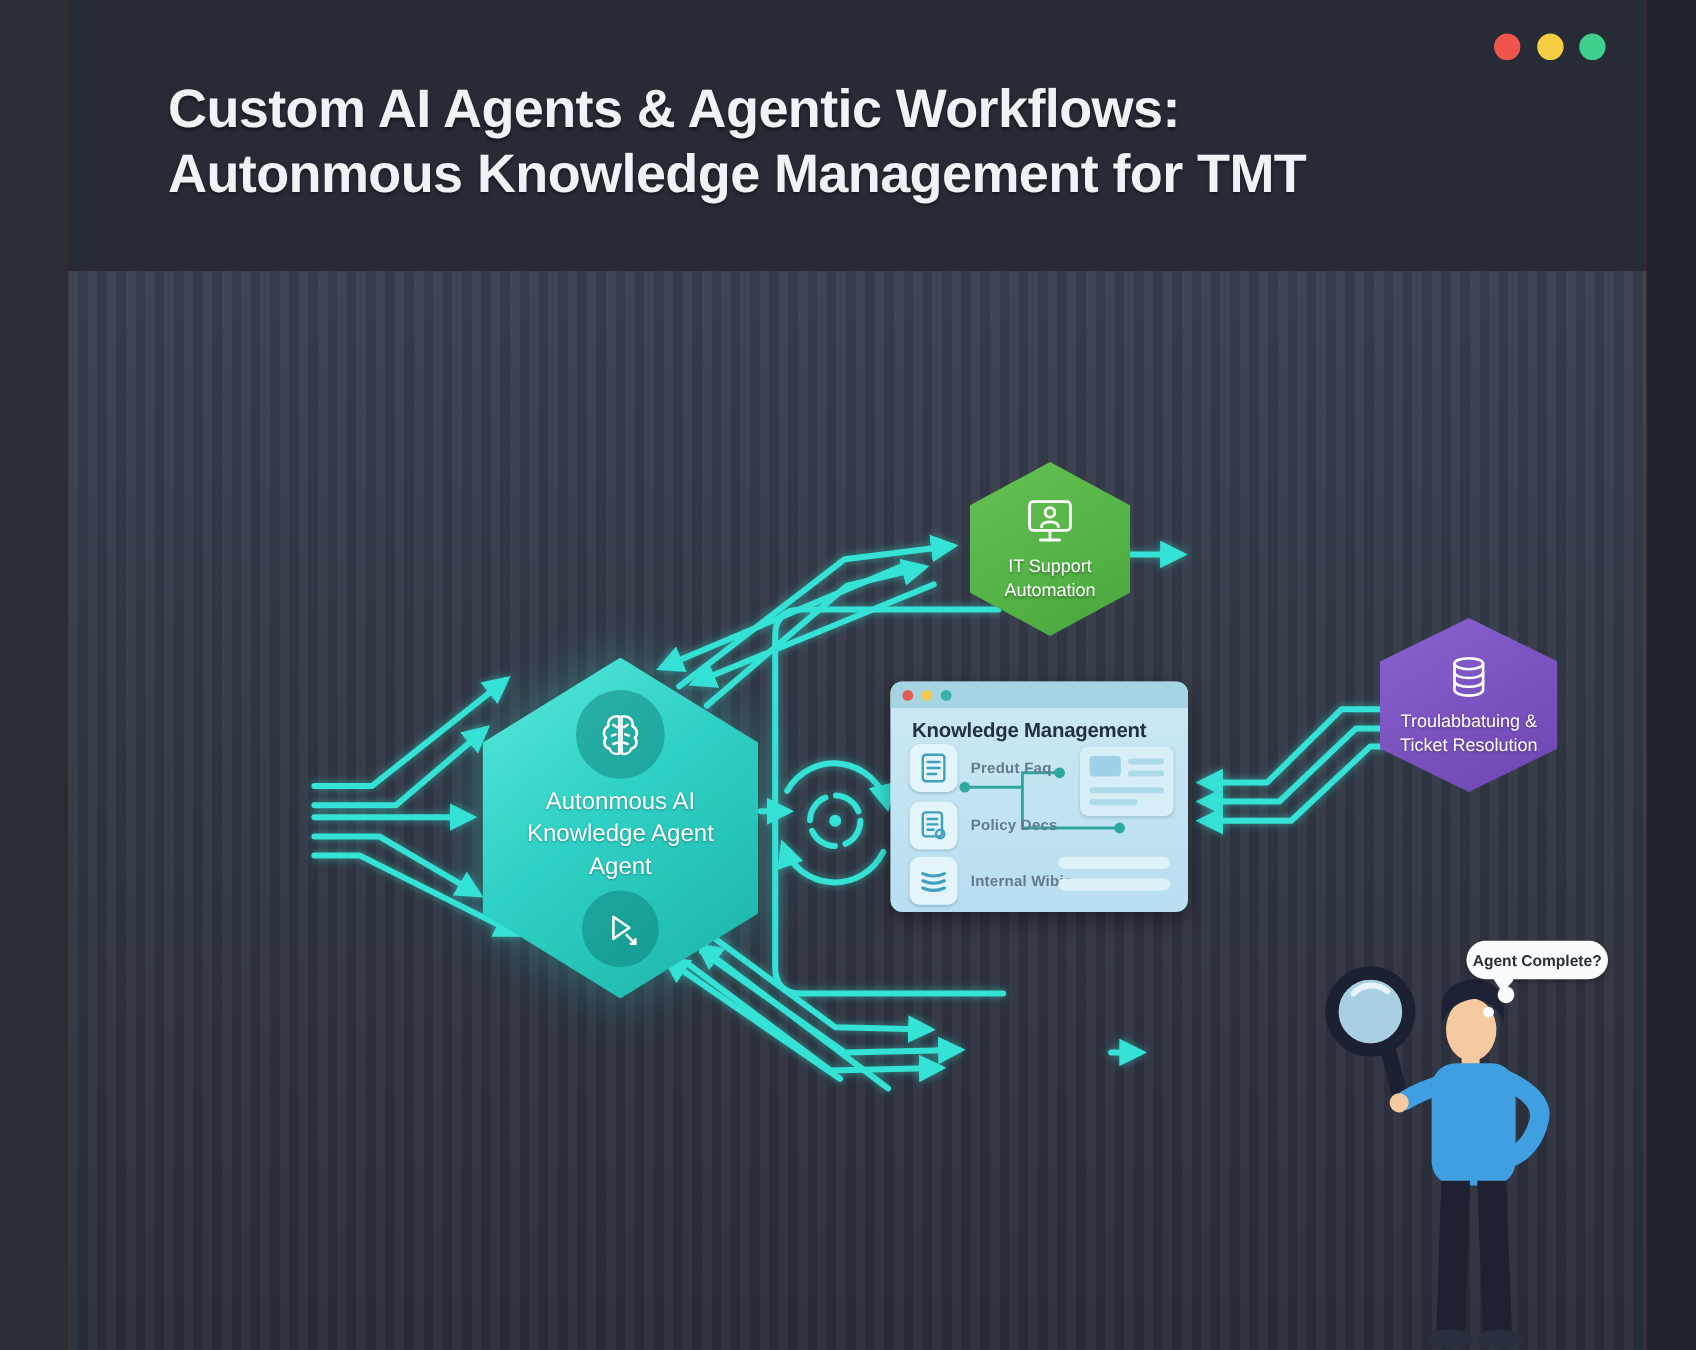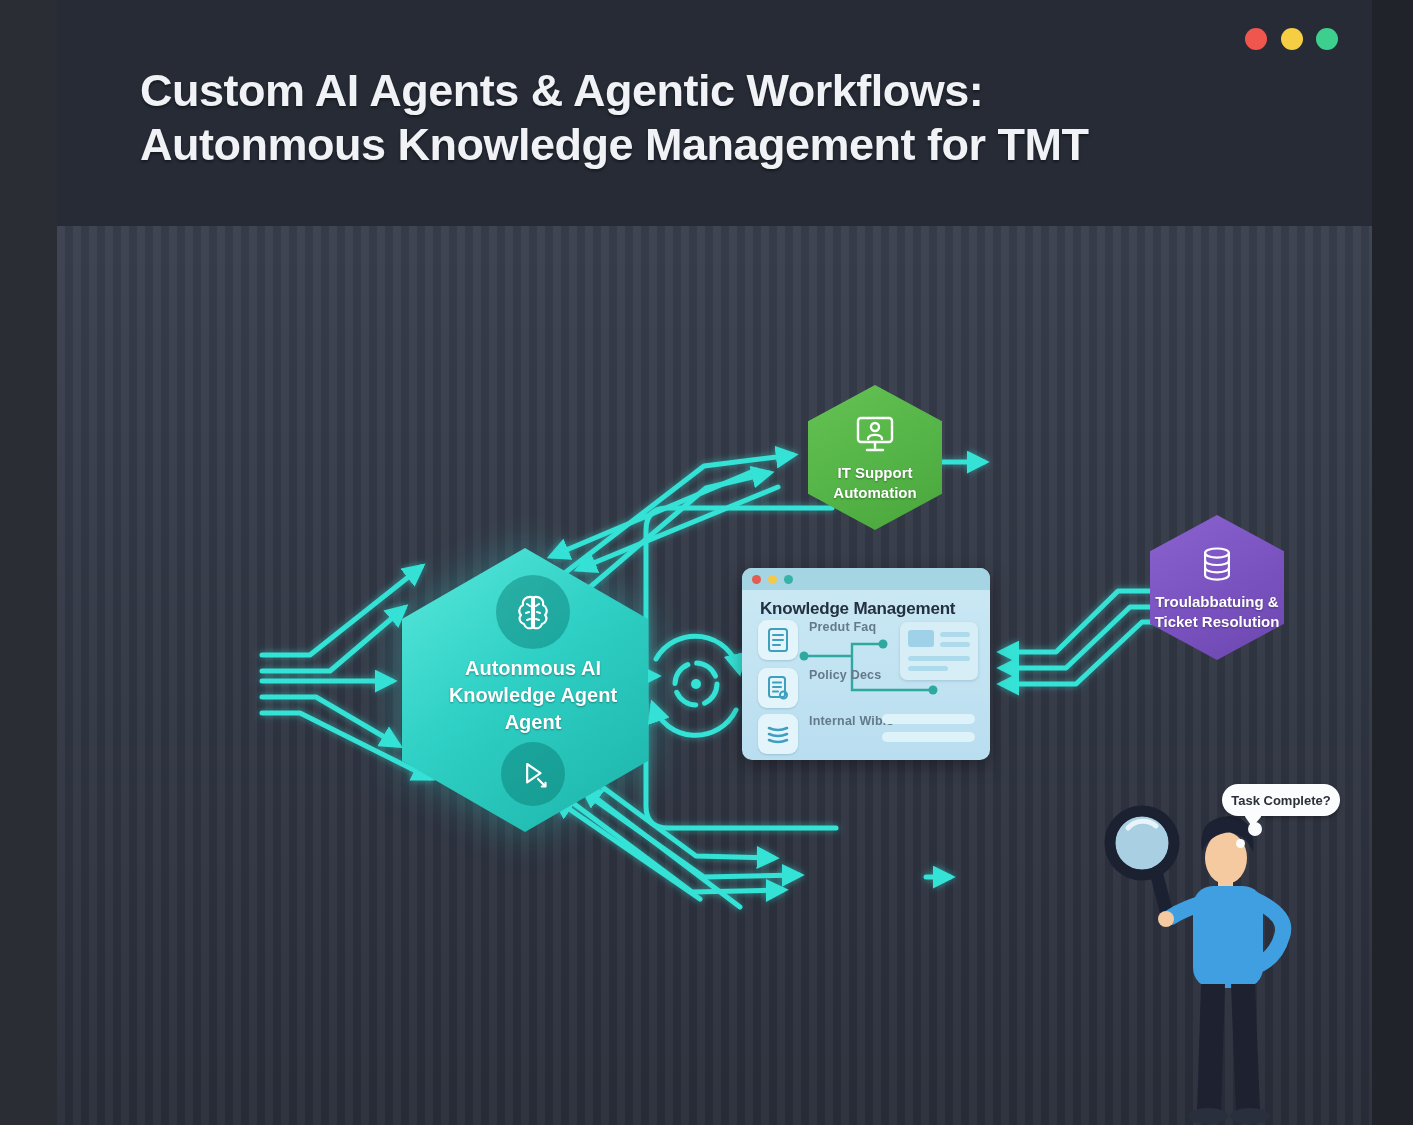--- a/index.html
+++ b/index.html
@@ -27,48 +27,47 @@
   .tl.yellow{left:1281px;background:#f6ce44;}
   .tl.green{left:1316px;background:#3dcf8e;}
 
   
   .hex{
     position:absolute;display:flex;flex-direction:column;align-items:center;justify-content:center;
     clip-path:polygon(50% 0,100% 25%,100% 75%,50% 100%,0 75%,0 25%);
     text-align:center;gap:6px;z-index:4;
   }
   .hex .hex-label{
-    color:#fff;font-weight:bold;font-size:15px;line-height:1.3;white-space:pre-line;
+    color:#fff;font-weight:normal;font-size:15px;line-height:1.3;white-space:pre-line;
     text-shadow:0 1px 2px rgba(0,0,0,.35);
   }
   .hex.purple{background:linear-gradient(150deg,#8a63cf 0%,#7a52c0 55%,#6c47ae 100%);}
   .hex.green{background:linear-gradient(150deg,#65c254 0%,#55b447 55%,#48a53c 100%);}
   .hex-glow{position:absolute;z-index:3;filter:drop-shadow(0 0 22px rgba(53,224,214,.35));}
   .hex.teal{
     position:relative;left:0;top:0;
     background:linear-gradient(140deg,#59e8dc 0%,#2fd0c5 45%,#1cb3a9 100%);
-    padding-left:16px;
   }
   .hex.teal .hex-label{font-size:20px;line-height:1.35;}
   .icon-circle{
     width:74px;height:74px;border-radius:50%;background:rgba(8,120,113,.45);
     display:flex;align-items:center;justify-content:center;
   }
   .hex .node-icon{display:flex;align-items:center;justify-content:center;}
 
   
   .hub{
     position:absolute;left:742px;top:568px;width:248px;height:192px;border-radius:10px;
     background:linear-gradient(180deg,#cce9f4 0%,#b9def0 100%);
     box-shadow:0 6px 18px rgba(0,0,0,.35);z-index:5;overflow:hidden;
   }
   .hub-bar{height:22px;background:#a5d4e2;display:flex;align-items:center;gap:7px;padding-left:10px;}
   .hub-dot{width:9px;height:9px;border-radius:50%;}
   .hub-title{font-size:17px;font-weight:bold;color:#22303f;margin:9px 0 0 18px;letter-spacing:-.2px;}
-  .hub-item{position:absolute;display:flex;align-items:flex-start;gap:11px;}
+  .hub-item{position:absolute;display:flex;align-items:center;gap:11px;}
   .hub-item .box{
     width:40px;height:40px;border-radius:9px;background:#e3f4fa;
     display:flex;align-items:center;justify-content:center;box-shadow:0 1px 2px rgba(60,110,130,.25);
   }
   .hub-item .lbl{font-size:12.5px;color:#64798a;font-weight:bold;letter-spacing:.2px;}
   .hub-card{
     position:absolute;left:158px;top:54px;width:78px;height:58px;border-radius:7px;background:#d8eef7;
     box-shadow:0 1px 3px rgba(60,110,130,.25);
   }
   .hub-card .cr{position:absolute;left:8px;top:8px;width:26px;height:17px;border-radius:3px;background:#9fd2e8;}
@@ -193,21 +192,21 @@
         <circle cx="25" cy="14" r="4"></circle>
         <path d="M18 26 C18 20.5 32 20.5 32 26"></path>
         <path d="M25 29 L25 35 M17 37 L33 37"></path>
       </svg>
     </span>
     <div class="hex-label">IT Support
 Automation</div>
   </div>
 
 
-  <div class="hex purple" style="left:1150px;top:515px;width:134px;height:145px">
+  <div class="hex purple" style="left:1150px;top:515px;width:148px;height:145px">
     <span class="node-icon">
       <svg width="44" height="42" viewBox="0 0 48 44" fill="none" stroke="#fff" stroke-width="2.4" stroke-linecap="round" stroke-linejoin="round">
         <ellipse cx="24" cy="9" rx="13" ry="5"></ellipse>
         <path d="M11 9 L11 33 A13 5 0 0 0 37 33 L37 9"></path>
         <path d="M11 17 A13 5 0 0 0 37 17"></path>
         <path d="M11 25 A13 5 0 0 0 37 25"></path>
       </svg>
     </span>
     <div class="hex-label">Troulabbatuing &amp;
 Ticket Resolution</div>
@@ -292,17 +291,17 @@
 
     <rect x="98" y="106" width="70" height="102" rx="20" fill="#3f9fe0"></rect>
 
     <polygon points="106,204 130,204 126,332 102,332" fill="#1e2230"></polygon>
     <polygon points="136,204 160,204 165,332 141,332" fill="#1e2230"></polygon>
     <ellipse cx="113" cy="336" rx="20" ry="8" fill="#2a2f3d"></ellipse>
     <ellipse cx="155" cy="336" rx="20" ry="8" fill="#2a2f3d"></ellipse>
   </svg>
 
   <div class="bubble">
-    <span>Task Complete?</span>
+    <span>Agent Complete?</span>
   </div>
   <span class="t-dot d1"></span>
   <span class="t-dot d2"></span>
 </div>
 
 </body></html>

